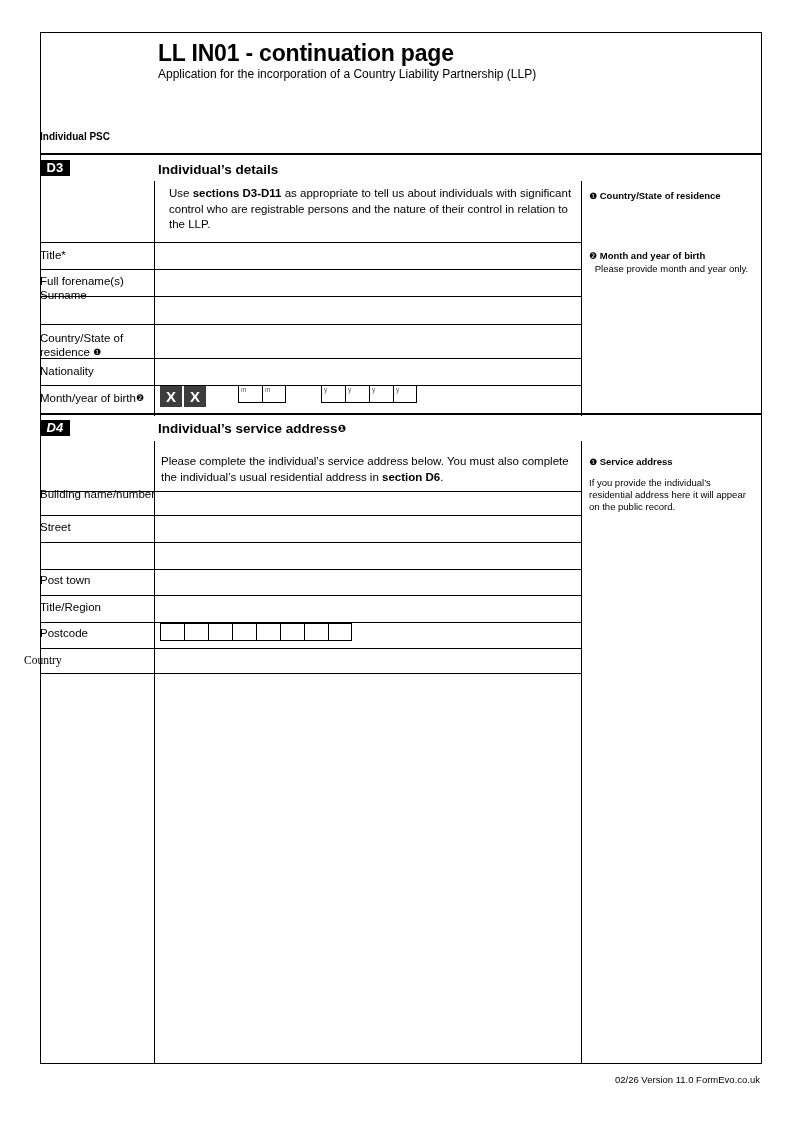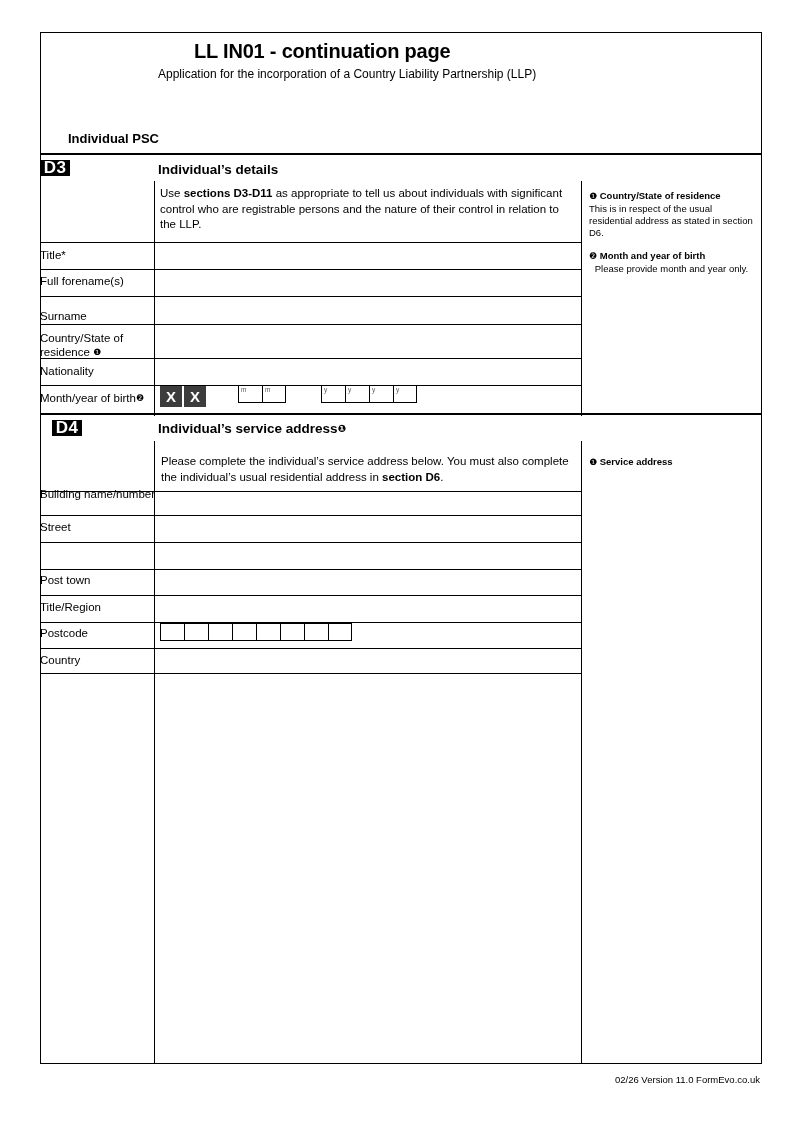--- a/index.html
+++ b/index.html
@@ -21,48 +21,48 @@
   }
   .frame-right {
     position: absolute; left: 761px; top: 32px; width: 1px; height: 1032px; background: #000;
   }
   .frame-left {
     position: absolute; left: 40px; top: 32px; width: 1px; height: 1032px; background: #000;
   }
 
   .title {
     position: absolute; left: 158px; top: 40px;
-    font-size: 20px; font-weight: bold; letter-spacing: -0.2px; margin-left: 36px;
+    font-size: 23px; font-weight: bold; letter-spacing: -0.2px;
   }
   .subtitle {
     position: absolute; left: 158px; top: 67px;
     font-size: 12px;
   }
 
   .section-heading {
     position: absolute; left: 40px; top: 131px;
-    font-size: 13px; font-weight: bold; padding-left: 28px;
+    font-size: 10px; font-weight: bold;
   }
 
   
   .rule-heavy {
     position: absolute; height: 2px; background: #000;
   }
   .rule-thin {
     position: absolute; height: 1px; background: #000;
   }
   .vline {
     position: absolute; width: 1px; background: #000;
   }
 
   .badge {
     position: absolute;
     width: 30px; height: 16px;
     background: #000; color: #fff;
-    font-size: 17px; font-weight: bold;
+    font-size: 13px; font-weight: bold;
     text-align: center; line-height: 16px;
     letter-spacing: 0.3px;
   }
 
   .block-title {
     position: absolute;
     font-size: 13.5px; font-weight: bold;
   }
 
   .instruction {
@@ -141,30 +141,30 @@
 
 <div class="section-heading">Individual PSC</div>
 
 <div class="rule-heavy" style="left:40px; top:153px; width:722px;"></div>
 <div class="badge" style="left:40px; top:160px;">D3</div>
 <div class="block-title" style="left:158px; top:162px;">Individual’s details</div>
 
 <div class="vline" style="left:154px; top:181px; height:235px;"></div>
 <div class="vline" style="left:581px; top:181px; height:235px;"></div>
 
-<div class="instruction" style="left:160px; top:186px; width:412px;">
+<div class="instruction" style="left:169px; top:186px; width:412px;">
   <span>Use </span><b>sections D3-D11</b><span> as appropriate to tell us about individuals with significant control who are registrable persons and the nature of their control in relation to the LLP.</span>
 </div>
 
 <div class="rule-thin" style="left:40px; top:242px; width:541px;"></div>
 <div class="field-label" style="left:40px; top:249px;">Title*</div>
 <div class="rule-thin" style="left:40px; top:269px; width:541px;"></div>
 <div class="field-label" style="left:40px; top:275px;">Full forename(s)</div>
 <div class="rule-thin" style="left:40px; top:296px; width:541px;"></div>
-<div class="field-label" style="left:40px; top:310px;">Surname</div>
+<div class="field-label" style="left:40px; top:289px;">Surname</div>
 <div class="rule-thin" style="left:40px; top:324px; width:541px;"></div>
 <div class="field-label" style="left:40px; top:331px; width:112px; line-height:14px;">
   <span>Country/State of residence</span>
   <span class="circ-inline">❶</span>
 </div>
 <div class="rule-thin" style="left:40px; top:358px; width:541px;"></div>
 <div class="field-label" style="left:40px; top:365px;">Nationality</div>
 <div class="rule-thin" style="left:40px; top:385px; width:541px;"></div>
 <div class="field-label" style="left:40px; top:392px;">
   <span>Month/year of birth</span><span class="circ-inline">❷</span>
@@ -199,30 +199,29 @@
       <span>y</span>
     </div>
   <div class="cell">
       <span>y</span>
     </div>
 </div>
 
 <div class="sidebar-note" style="left:589px; top:190px; width:165px;">
   <span class="circ">❶</span>
   <span class="nh">Country/State of residence</span>
-  <div style="margin-top:1px;">This is in respect of the usual residential address as stated in section D6.</div>
 </div>
 <div class="sidebar-note" style="left:589px; top:250px; width:165px;">
   <span class="circ">❷</span>
   <span class="nh">Month and year of birth</span>
   <div style="margin-top:1px;text-align:center;">Please provide month and year only.</div>
 </div>
 
 <div class="rule-heavy" style="left:40px; top:413px; width:722px;"></div>
-<div class="badge" style="left:52px; top:420px;">D4</div>
+<div class="badge" style="left:40px; top:420px;font-style:italic;">D4</div>
 <div class="block-title" style="left:158px; top:421px;">
   <span>Individual’s service address</span><span class="circ-inline" style="font-size:10px;">❶</span>
 </div>
 
 <div class="vline" style="left:154px; top:441px; height:622px;"></div>
 <div class="vline" style="left:581px; top:441px; height:622px;"></div>
 
 <div class="instruction" style="left:161px; top:454px; width:412px;">
   <span>Please complete the individual’s service address below. You must also complete the individual’s usual residential address in </span><b>section D6</b><span>.</span>
 </div>
@@ -232,21 +231,21 @@
 <div class="rule-thin" style="left:40px; top:515px; width:541px;"></div>
 <div class="field-label" style="left:40px; top:521px;">Street</div>
 <div class="rule-thin" style="left:40px; top:542px; width:541px;"></div>
 <div class="rule-thin" style="left:40px; top:569px; width:541px;"></div>
 <div class="field-label" style="left:40px; top:574px;">Post town</div>
 <div class="rule-thin" style="left:40px; top:595px; width:541px;"></div>
 <div class="field-label" style="left:40px; top:601px;">Title/Region</div>
 <div class="rule-thin" style="left:40px; top:622px; width:541px;"></div>
 <div class="field-label" style="left:40px; top:627px;">Postcode</div>
 <div class="rule-thin" style="left:40px; top:648px; width:541px;"></div>
-<div class="field-label" style="left:40px; top:654px;">Country</div>
+<div class="field-label" style="left:24px; top:654px;font-family:Liberation Serif, serif;">Country</div>
 <div class="rule-thin" style="left:40px; top:673px; width:541px;"></div>
 
 <div style="position:absolute; left:158px; top:493px; width:418px; height:21px;"></div>
 <div style="position:absolute; left:158px; top:517px; width:418px; height:24px;"></div>
 <div style="position:absolute; left:158px; top:544px; width:418px; height:24px;"></div>
 <div style="position:absolute; left:158px; top:571px; width:418px; height:23px;"></div>
 <div style="position:absolute; left:158px; top:597px; width:418px; height:24px;"></div>
 <div style="position:absolute; left:158px; top:650px; width:418px; height:22px;"></div>
 
 <div class="comb" style="left:160px; top:623px;">
@@ -256,15 +255,16 @@
   <div class="cell"></div>
   <div class="cell"></div>
   <div class="cell"></div>
   <div class="cell"></div>
   <div class="cell"></div>
 </div>
 
 <div class="sidebar-note" style="left:589px; top:456px; width:165px;">
   <span class="circ">❶</span>
   <span class="nh">Service address</span>
+  <div style="margin-top:9px;">If you provide the individual’s residential address here it will appear on the public record.</div>
 </div>
 
 <div class="footer">02/26 Version 11.0 FormEvo.co.uk</div>
 
 </body></html>

